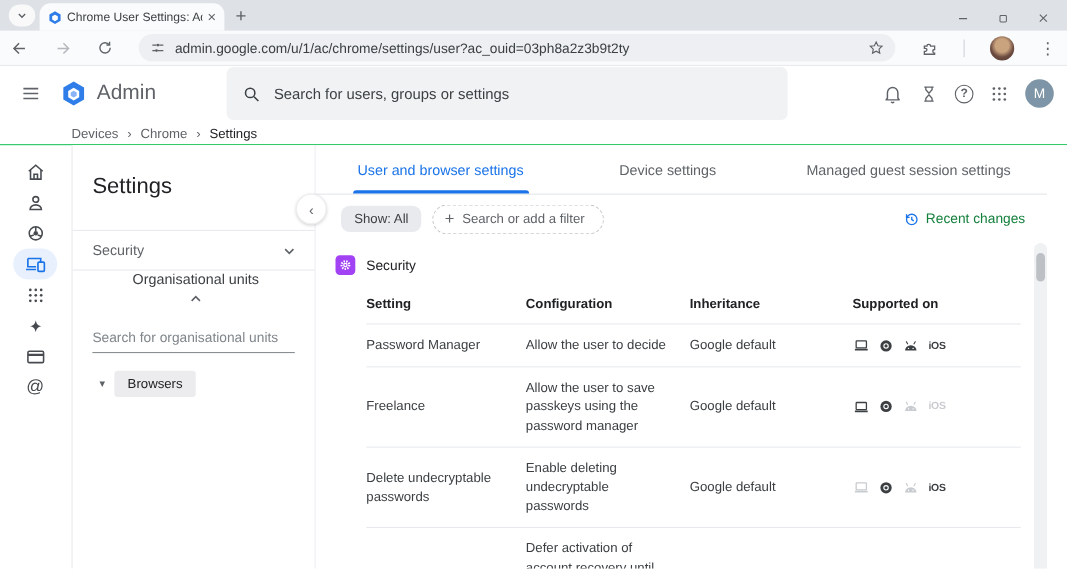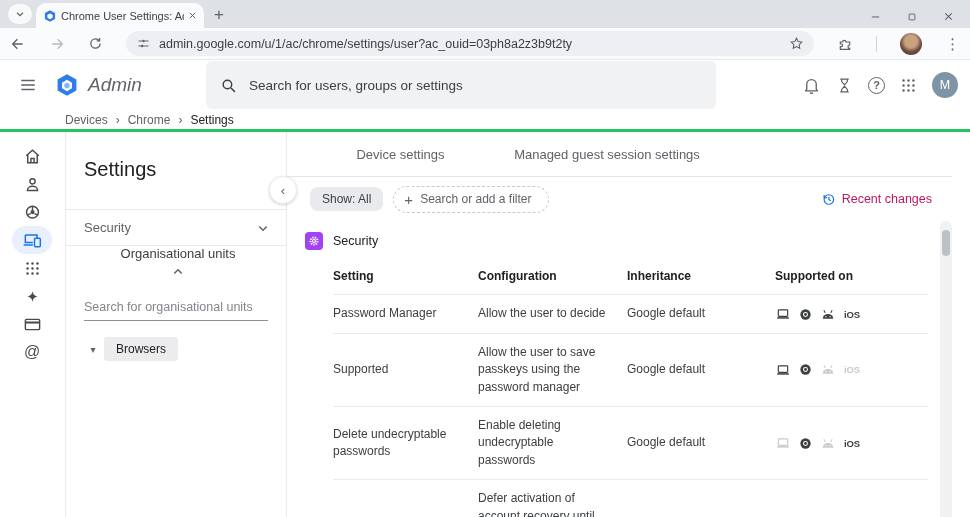--- a/index.html
+++ b/index.html
@@ -24,35 +24,35 @@
   .omnibox .url { flex:1; font-size:12.5px; color:#3b3f43; margin-left:8px; white-space:nowrap; overflow:hidden; }
   .tb-divider { width:1px; height:16px; background:#d0d3d7; }
   .tb-avatar { width:22px; height:22px; border-radius:50%;
     background:radial-gradient(circle at 50% 38%, #c9a27e 0 35%, #6d4c41 60%, #4e342e 100%); }
   .dots { font-size:15px; color:#5f6368; letter-spacing:0; }
 
   
   .admin-header { height:50px; background:#fff; display:flex; align-items:center; padding:0 12px 0 16px; }
   .hamburger { width:24px; color:#5f6368; }
   .logo-group { display:flex; align-items:center; gap:8px; margin-left:14px; min-width:112px; }
-  .logo-text { font-size:19px; color:#5f6368;font-style:italic; }
+  .logo-text { font-size:19px; color:#5f6368; }
   .admin-search { width:510px; height:48px; background:#f0f2f4; border-radius:6px;
     display:flex; align-items:center; padding:0 14px; margin-left:40px; }
   .admin-search input { border:none; outline:none; background:transparent; flex:1;
     font-size:13.5px; color:#202124; margin-left:12px; font-family:"Liberation Sans",sans-serif; }
   .admin-search input::placeholder { color:#3c4043; opacity:1; }
   .header-right { margin-left:auto; display:flex; align-items:center; gap:15px; color:#5f6368; }
   .help-circle { width:17px; height:17px; border:1.6px solid #5f6368; border-radius:50%;
     font-size:11px; font-weight:700; display:flex; align-items:center; justify-content:center; }
   .m-avatar { width:26px; height:26px; border-radius:50%; background:#7d95a6; color:#fff;
     font-size:12.5px; display:flex; align-items:center; justify-content:center; }
 
   
   .breadcrumb { height:22px; display:flex; align-items:center; gap:8px; padding-left:65px;
-    font-size:12px; color:#5f6368; border-bottom:3px solid #22c55e; background:#fff; }
+    font-size:12px; color:#5f6368; border-bottom:1px solid #22c55e; background:#fff; }
   .breadcrumb .current { color:#202124; font-weight:500; }
 
   
   .content { display:flex; height:385px; position:relative; }
   .rail { width:65px; padding:10px 0 0 12px; display:flex; flex-direction:column; }
   .rail-btn { width:40px; height:28px; display:flex; align-items:center; justify-content:center;
     color:#474b4f; border-radius:14px; }
   .rail-btn.active { background:#e8f0fe; color:#1a73e8; }
   .rail-at { font-size:16px; }
 
@@ -88,21 +88,21 @@
   .mtab.active { color:#1a73e8; font-weight:500; }
   .mtab.active::after { content:""; position:absolute; bottom:0; left:50%; transform:translateX(-50%);
     width:160px; height:3px; background:#1a73e8; border-radius:3px 3px 0 0; }
 
   .filter-row { height:44px; display:flex; align-items:center; padding-left:23px; }
   .show-chip { background:#e9eaed; border-radius:8px; padding:5px 12px; font-size:12px; color:#3c4043; }
   .add-filter { margin-left:10px; border:1px dashed #c7cacd; border-radius:16px;
     padding:4px 16px 4px 10px; font-size:12px; color:#5f6368; display:flex; align-items:center; gap:7px; }
   .add-filter .plus { font-size:15px; color:#5f6368; }
   .recent { margin-left:auto; margin-right:20px; display:flex; align-items:center; gap:6px;
-    color:#be185d; font-size:12.5px; font-weight:500;text-align:right; }
+    color:#15803d; font-size:12.5px; font-weight:500;text-align:right; }
 
   .table-area { flex:1; position:relative; overflow:hidden; }
   .scroll-track { position:absolute; right:0; top:0; bottom:-2px; width:12px; background:#f0f1f3;
     border-radius:6px 6px 0 0; }
   .scroll-thumb { position:absolute; top:9px; right:2px; width:8px; height:26px;
     background:#bdc1c6; border-radius:4px; }
   .section-head { display:flex; align-items:center; gap:10px; padding:11px 0 8px 18px; }
   .section-icon { width:18px; height:18px; border-radius:4px; background:#a142f4;
     display:flex; align-items:center; justify-content:center; }
   .section-label { font-size:12.5px; color:#202124; }
@@ -326,20 +326,23 @@
     <div class="ou-row">
       <span class="ou-caret">▾</span>
       <span class="ou-chip">Browsers</span>
     </div>
   </div>
 
   <div class="collapse-btn">‹</div>
 
   <div class="main">
     <div class="tabs-row">
+      <div class="mtab active">
+        <span>User and browser settings</span>
+      </div>
       <div class="mtab">
         <span>Device settings</span>
       </div>
       <div class="mtab">
         <span>Managed guest session settings</span>
       </div>
     </div>
 
     <div class="filter-row">
       <span class="show-chip">Show: All</span>
@@ -401,21 +404,21 @@
                   <path d="M7.5 7L5.8 4M16.5 7l1.7-3" stroke="currentColor" stroke-width="1.6" stroke-linecap="round"></path>
                   <circle cx="8.8" cy="13.4" r="1" fill="#fff"></circle>
                   <circle cx="15.2" cy="13.4" r="1" fill="#fff"></circle>
                 </svg>
               </span>
             <span class="sicon ios on">iOS</span>
           </div>
         </div>
 
         <div class="trow">
-          <div class="td">Supported</div>
+          <div class="td">Freelance</div>
           <div class="td">Allow the user to save passkeys using the password manager</div>
           <div class="td">Google default</div>
           <div class="supported">
             <span class="sicon on">
                 <svg width="16" height="14" viewBox="0 0 24 24" fill="none" stroke="currentColor" stroke-width="2">
                   <rect x="4" y="5" width="16" height="11" rx="1"></rect>
                   <path d="M2 18.7h20" stroke-width="2.6"></path>
                 </svg>
               </span>
             <span class="sicon on">

